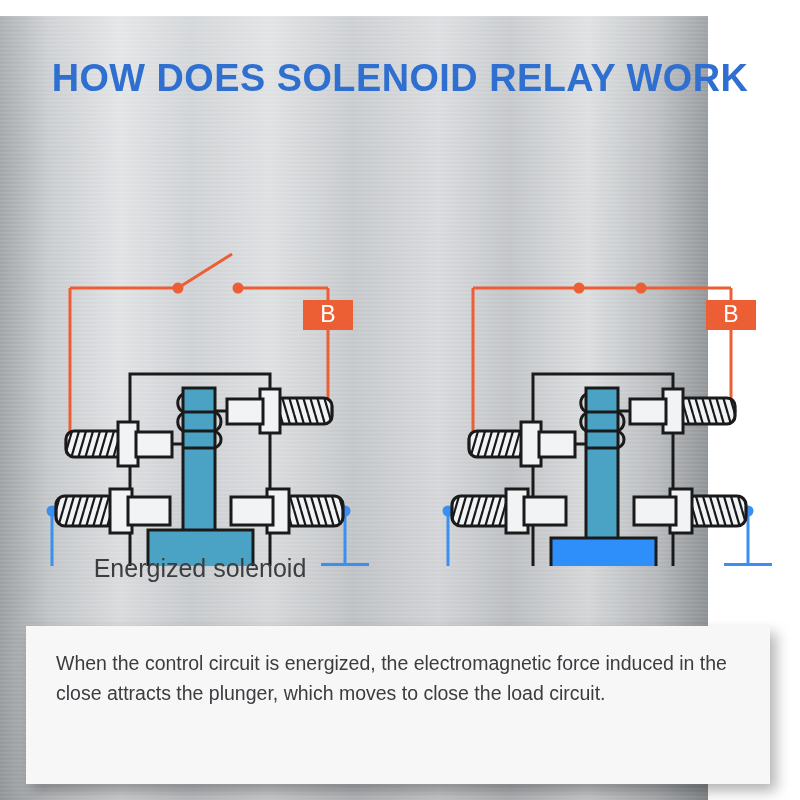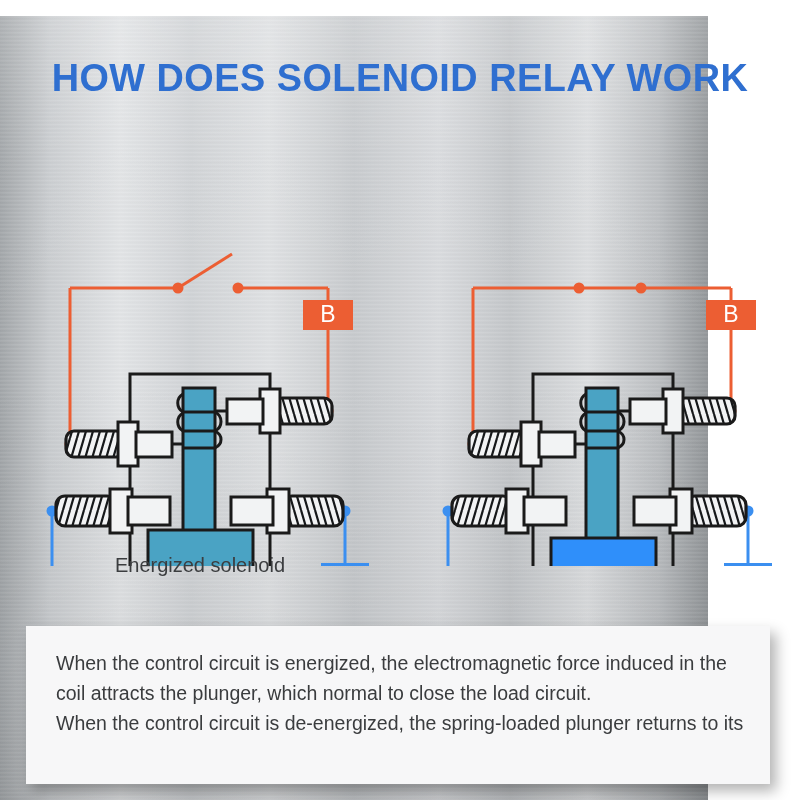--- a/index.html
+++ b/index.html
@@ -75,21 +75,21 @@
     left: 0; top: 110px;
     width: 800px; height: 440px;
     z-index: 3;
   }
 
   
   .caption {
     position: absolute;
     top: 538px;
     font-family: "Liberation Sans Narrow", "Liberation Sans", sans-serif;
-    font-size: 20px;
+    font-size: 25px;
     color: #3b3d3f;
     text-align: center;
     white-space: nowrap;
     z-index: 4;
   }
   #caption-left  { left: 0;   width: 400px; }
   #caption-right { left: 400px; width: 400px; }
 
   
   #desc-panel {
@@ -282,17 +282,16 @@
         <path d="M 618 305 C 626 309 626 318 618 322"></path>
         <path d="M 586 322 L 618 322"></path>
       </g>
     </g>
   </svg>
 
   <div class="caption" id="caption-left">Energized solenoid</div>
 
   <div id="desc-panel">
     <div class="desc-line">When the control circuit is energized, the electromagnetic force induced in the</div>
-    <div class="desc-line">coil attracts the plunger, which normal to close the load circuit.</div>
-    <div class="desc-line">When the control circuit is de-energized, the spring-loaded plunger returns to its</div>
+    <div class="desc-line">close attracts the plunger, which moves to close the load circuit.</div>
   </div>
 
 </div>
 
 </body></html>

